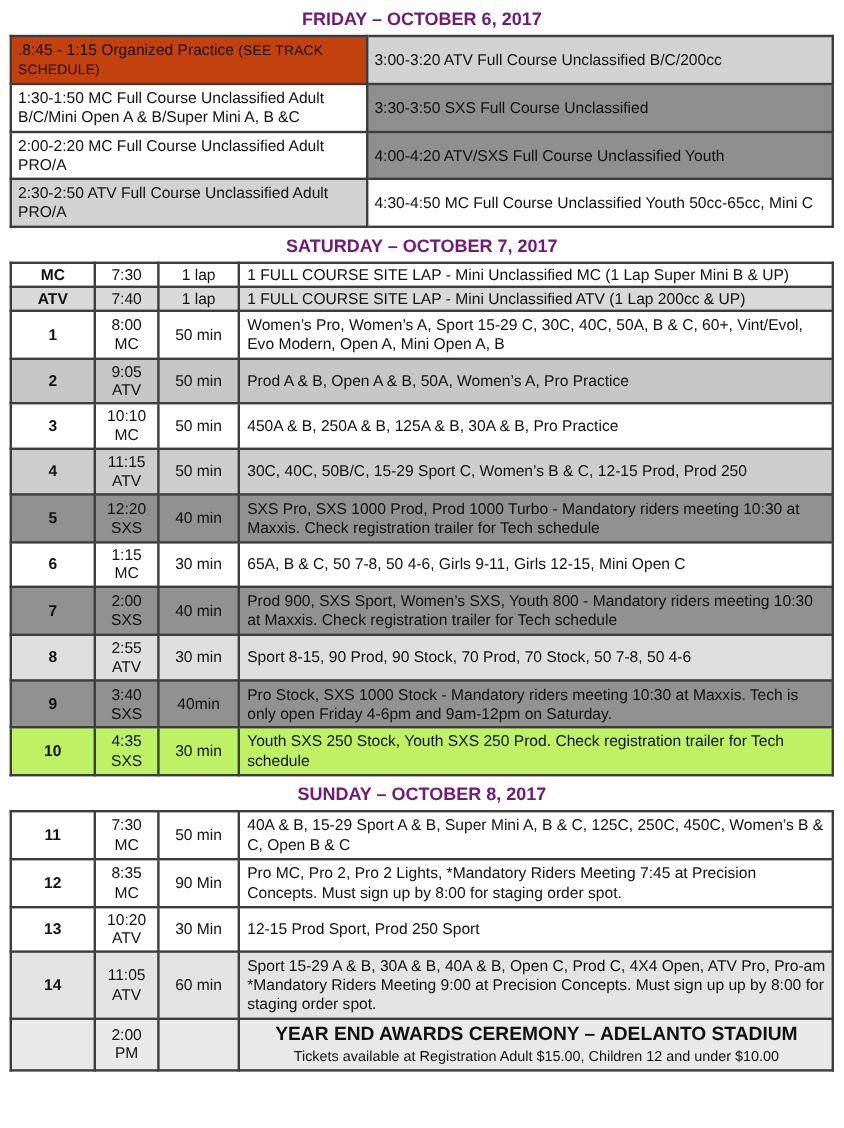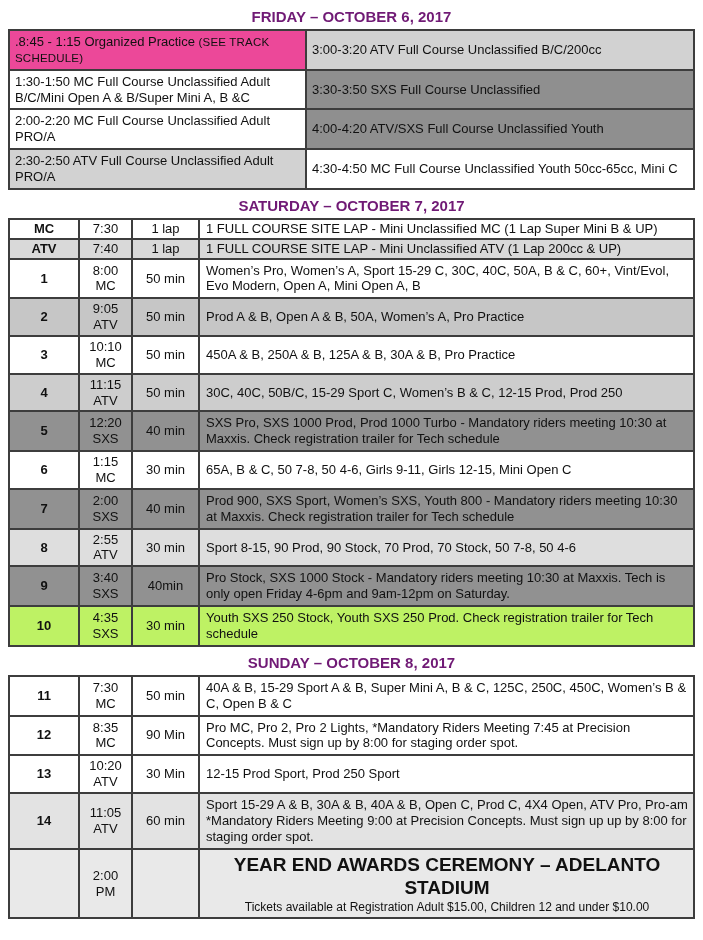--- a/index.html
+++ b/index.html
@@ -46,34 +46,34 @@
   .f-left  { width: 297px; text-align: left; }
   .f-right { text-align: left; }
   .caps-small { font-size: 11.5px; letter-spacing: 0.2px; }
   
   th { font-weight: 700; text-align: center; padding: 1px 4px; }
   .c-race { width: 70px; text-align: center; font-weight: 700; }
   .c-time { width: 53px; text-align: center; white-space: pre-line; padding: 2px 2px; }
   .c-dur  { width: 67px; text-align: center; }
   .c-classes { text-align: left; padding-left: 6px; }
   .compact td { padding-top: 1px; padding-bottom: 1px; }
-  .awards-title { font-weight: 700; font-size: 19px; text-align: center; }
+  .awards-title { font-weight: 700; font-size: 16px; text-align: center; }
   .awards-sub   { font-size: 12px; text-align: center; margin-top: 1px; }
 </style>
 </head>
 <body>
 
 <div class="page">
 
 
   <div class="day-heading">FRIDAY – OCTOBER 6, 2017</div>
   <table>
     <tbody>
       <tr>
-        <td class="f-left" style="background-color: #ec4899;"><span>.8:45 - 1:15 Organized Practice </span><span class="caps-small">(SEE TRACK SCHEDULE)</span></td>
+        <td class="f-left" style="background-color: #c2410c;"><span>.8:45 - 1:15 Organized Practice </span><span class="caps-small">(SEE TRACK SCHEDULE)</span></td>
         <td class="f-right" style="background-color: rgb(210, 210, 210);">3:00-3:20 ATV Full Course Unclassified B/C/200cc</td>
       </tr>
       <tr>
         <td class="f-left" style="background-color: rgb(255, 255, 255);">1:30-1:50 MC Full Course Unclassified Adult B/C/Mini Open A &amp; B/Super Mini A, B &amp;C</td>
         <td class="f-right" style="background-color: rgb(143, 143, 143);">3:30-3:50 SXS Full Course Unclassified</td>
       </tr>
       <tr>
         <td class="f-left" style="background-color: rgb(255, 255, 255);">2:00-2:20 MC Full Course Unclassified Adult PRO/A</td>
         <td class="f-right" style="background-color: rgb(143, 143, 143);">4:00-4:20 ATV/SXS Full Course Unclassified Youth</td>
       </tr>

